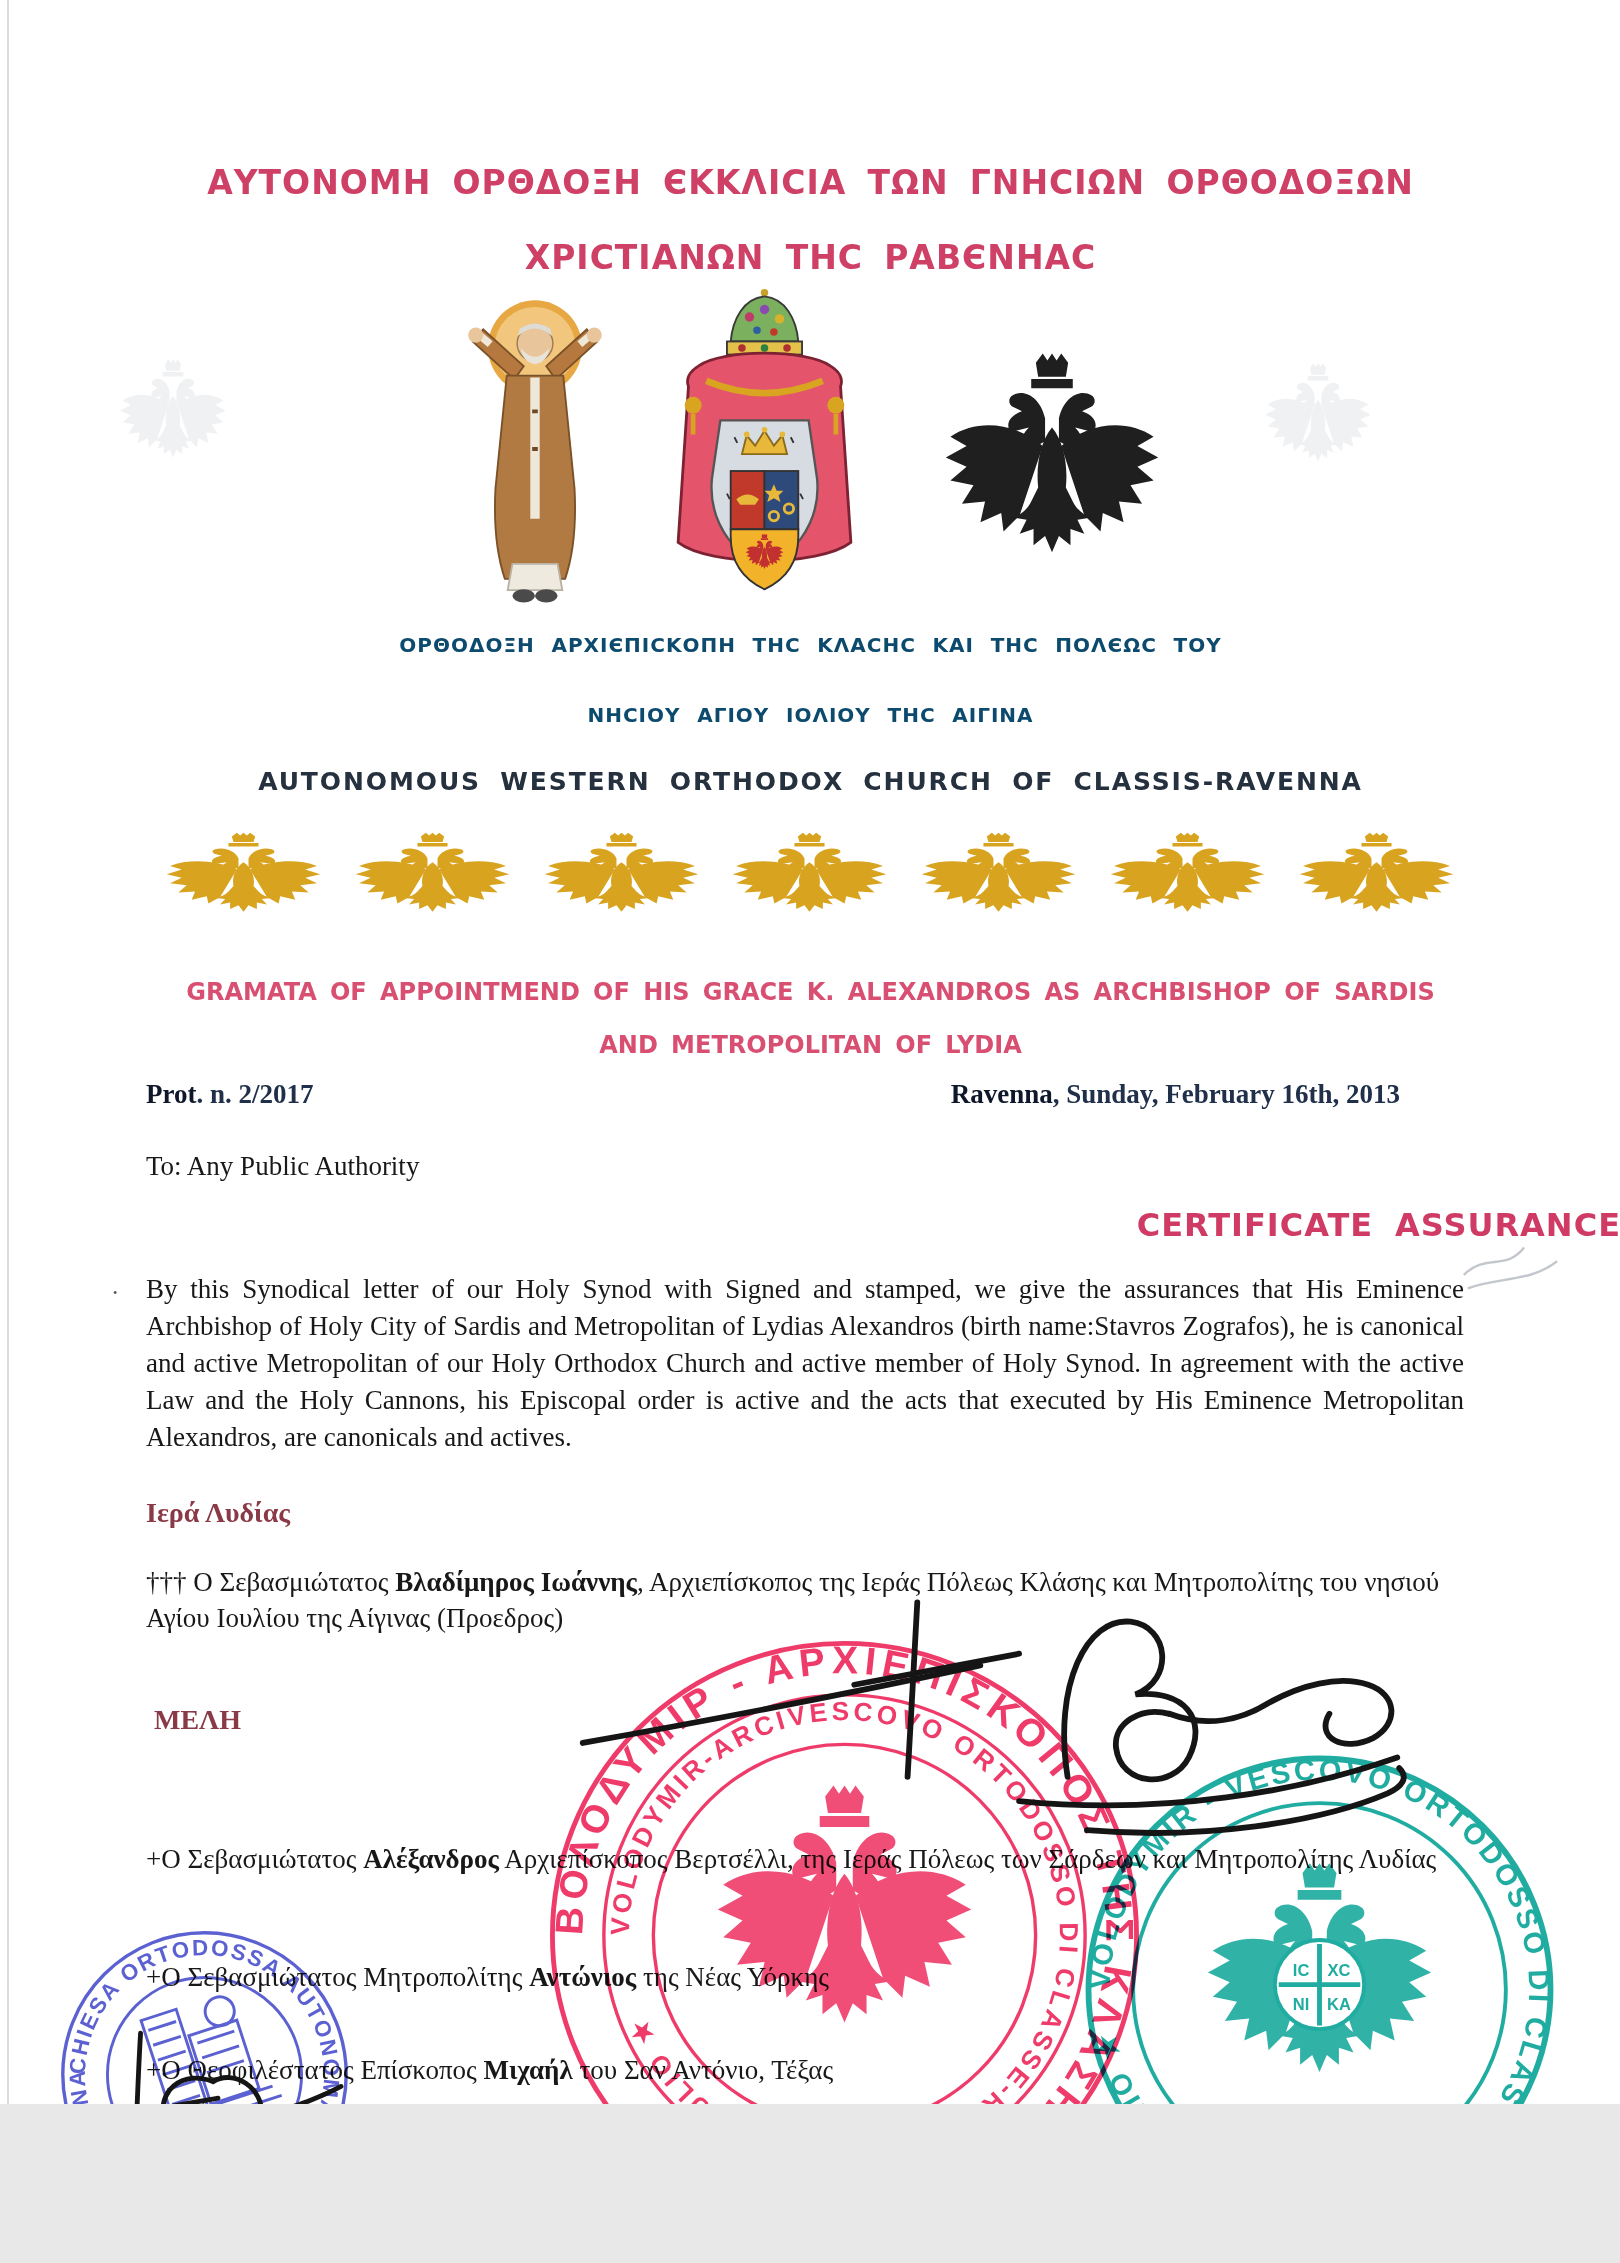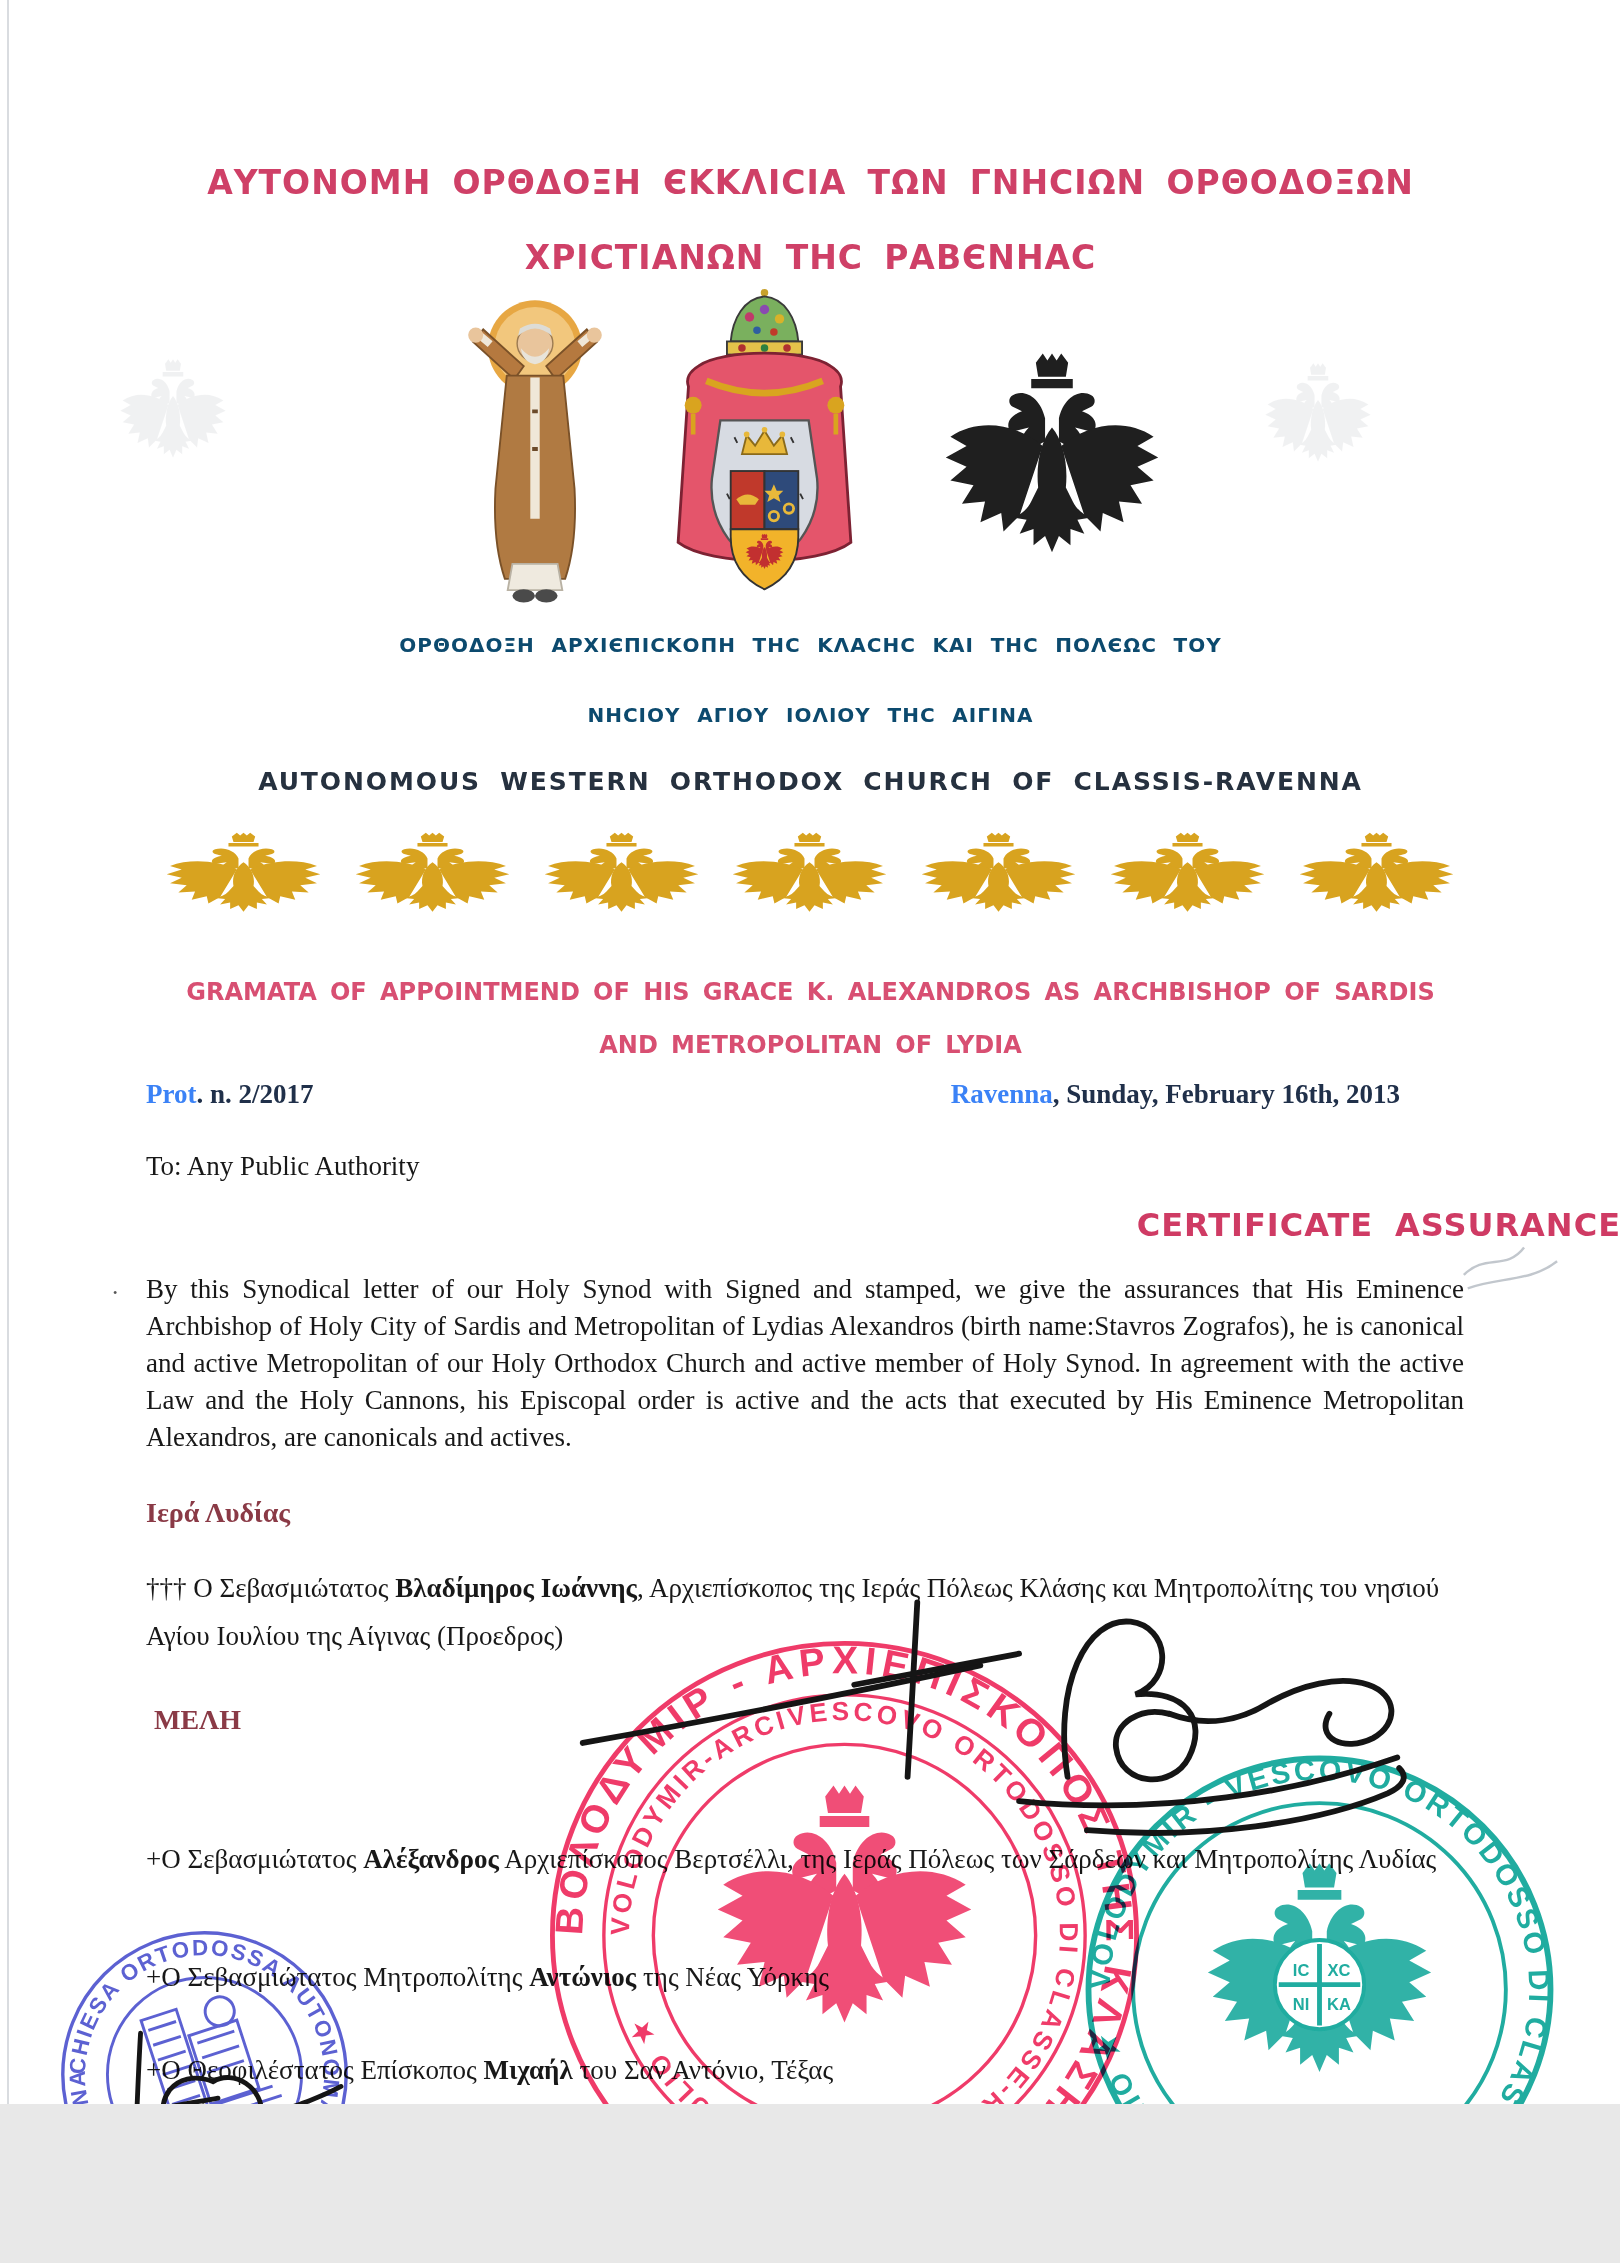--- a/index.html
+++ b/index.html
@@ -12,25 +12,25 @@
   
   .deco{font-family:"DejaVu Sans", sans-serif;font-weight:bold;letter-spacing:1px;word-spacing:8.7px;}
   .hdr{font-size:33px;color:#cf4067;}
   .sub{font-size:20px;color:#0c4a6e;}
   .eng{font-size:25px;letter-spacing:1.9px;color:#26313f;}
   .gram{font-size:24px;color:#d84f72;letter-spacing:0;word-spacing:4.9px;}
   .cert{font-size:32px;color:#cf3b64;letter-spacing:1px;word-spacing:9.7px;text-align:right;}
 
   .serif-b{font-weight:bold;}
   .navy{color:#20304a;}
-  .pink{color:#3b82f6;}
+  .pink{color:#0f172a;}
   .maroon{color:#8a3a46;font-weight:bold;}
   .meta{font-size:27px;}
   .body-par{font-size:27px;line-height:37px;text-align:justify;}
-  .gk{font-size:27px;line-height:48px;}
+  .gk{font-size:27px;line-height:36px;}
   .member{font-size:27px;line-height:47px;}
 
   .emblem{position:absolute;}
   .eagle-row{left:160px;top:831px;width:1300px;display:flex;justify-content:space-between;}
   .gold-eagle{width:167px;height:101px;color:#d8a31f;}
   .ghost{opacity:0.12;color:#8d939c;}
 
   .stamp{mix-blend-mode:multiply;opacity:0.94;}
   .stamp text{font-family:"Liberation Sans", sans-serif;font-weight:bold;}
   .sig{z-index:6;}

